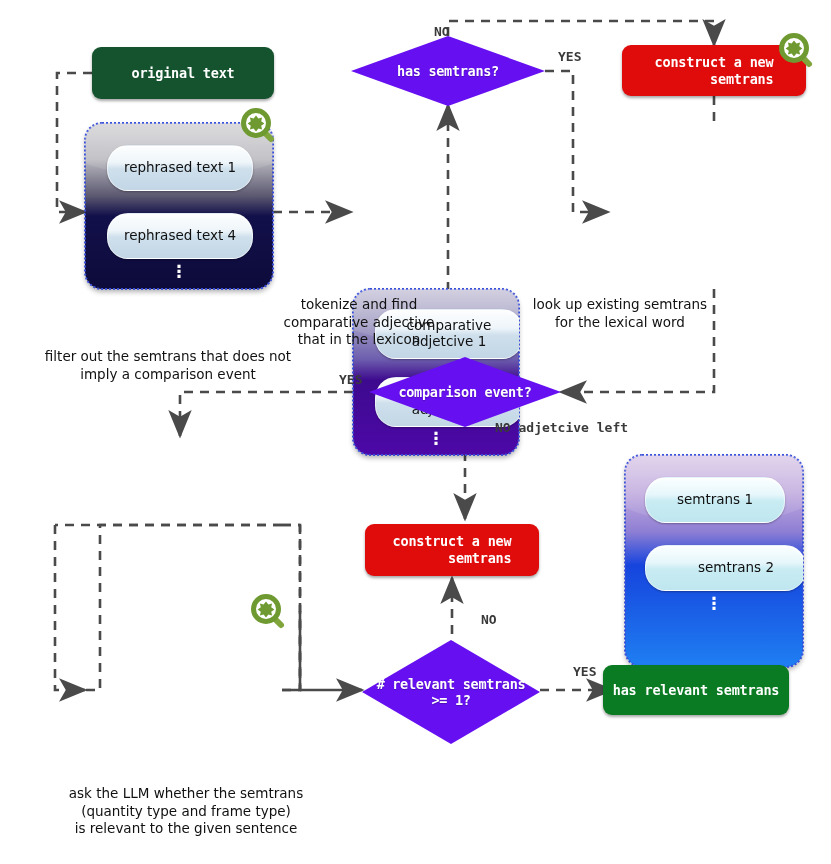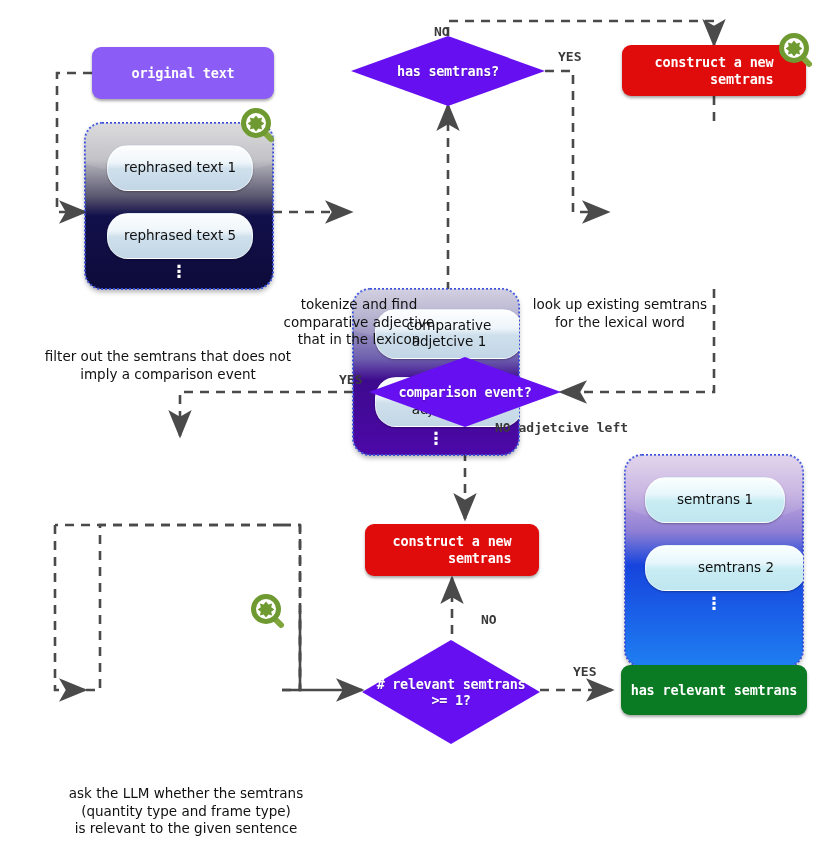--- a/index.html
+++ b/index.html
@@ -10,21 +10,21 @@
   .abs{position:absolute;box-sizing:border-box;}
 
   
   .pill{
     display:flex;align-items:center;justify-content:center;text-align:center;
     border-radius:9px;color:#fff;font-weight:bold;
     font-family:"DejaVu Sans Mono","Liberation Mono",monospace;
     font-size:13.5px;line-height:1.25;letter-spacing:-0.2px;
     box-shadow:0 2px 3px rgba(0,0,0,.35);
   }
-  .pill.black{background:#8b5cf6;}
+  .pill.black{background:#14532d;}
   .pill.red{background:#e00b0b;text-align:right;}
   .pill.green{background:#0a7b22;}
 
   
   .diamond-wrap{display:flex;align-items:center;justify-content:center;}
   .diamond-wrap svg{position:absolute;left:0;top:0;overflow:visible;}
   .diamond-label{
     position:relative;z-index:2;color:#fff;font-weight:bold;text-align:center;
     font-family:"DejaVu Sans Mono","Liberation Mono",monospace;
     font-size:13.5px;line-height:1.2;letter-spacing:-0.3px;
@@ -137,21 +137,21 @@
   <div class="abs pill black" style="left:92px;top:47px;width:182px;height:52px;">
     <span>original text</span>
   </div>
 
   <div class="abs stack g-gray dotted-b" style="left:85px;top:123px;width:188px;height:166px;">
     <div class="shine"></div>
     <div class="chip" style="left:22px;top:22px;width:144px;height:44px;">
       <span>rephrased text 1</span>
     </div>
     <div class="chip" style="left:22px;top:90px;width:144px;height:44px;">
-      <span>rephrased text 5</span>
+      <span>rephrased text 4</span>
     </div>
     <div class="dots" style="top:145px;">⋮</div>
   </div>
   <span class="mag" style="left:240px;top:108px;">
     <svg width="36" height="36" viewBox="0 0 36 36">
       <line x1="22" y1="22" x2="31" y2="31" stroke="#7fa53b" stroke-width="6" stroke-linecap="round"></line>
       <circle cx="16" cy="15" r="12.5" fill="#ffffff" stroke="#6e9a31" stroke-width="5"></circle>
       <path d="M16 7.5 l2.4 3.1 3.7 -1.1 -0.9 3.8 3.2 2.2 -3.2 2.2 0.9 3.8 -3.7 -1.1 -2.4 3.1 -2.4 -3.1 -3.7 1.1 0.9 -3.8 -3.2 -2.2 3.2 -2.2 -0.9 -3.8 3.7 1.1 Z" fill="#6e9a31"></path>
     </svg>
   </span>
@@ -238,17 +238,17 @@
 
   <div class="abs diamond-wrap" style="left:362px;top:640px;width:178px;height:104px;">
     <svg width="178" height="104" viewBox="0 0 178 104">
       <polygon points="89,0 178,52 89,104 0,52" fill="#6610f2"></polygon>
     </svg>
     <span class="diamond-label" style="white-space:pre;"># relevant semtrans
 &gt;= 1?</span>
   </div>
   <span class="elabel" style="left:553px;top:664px;">YES</span>
 
-  <div class="abs pill green" style="left:621px;top:665px;width:186px;height:50px;">
+  <div class="abs pill green" style="left:603px;top:665px;width:186px;height:50px;">
     <span>has relevant semtrans</span>
   </div>
 
 </div>
 
 </body></html>

